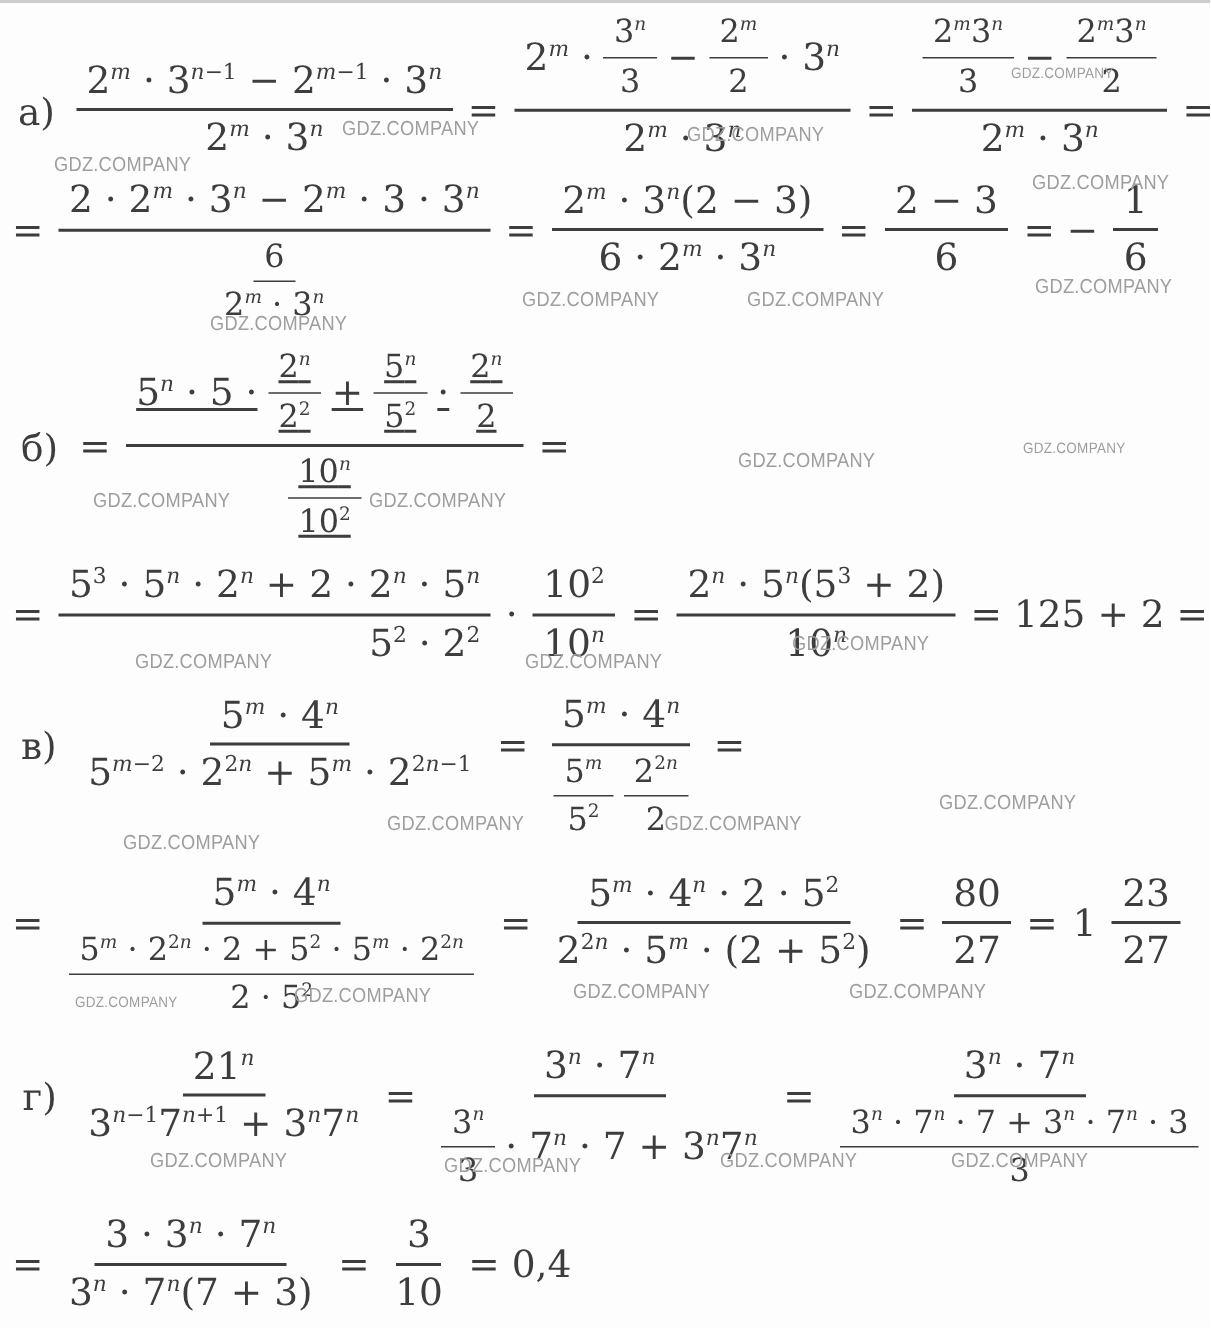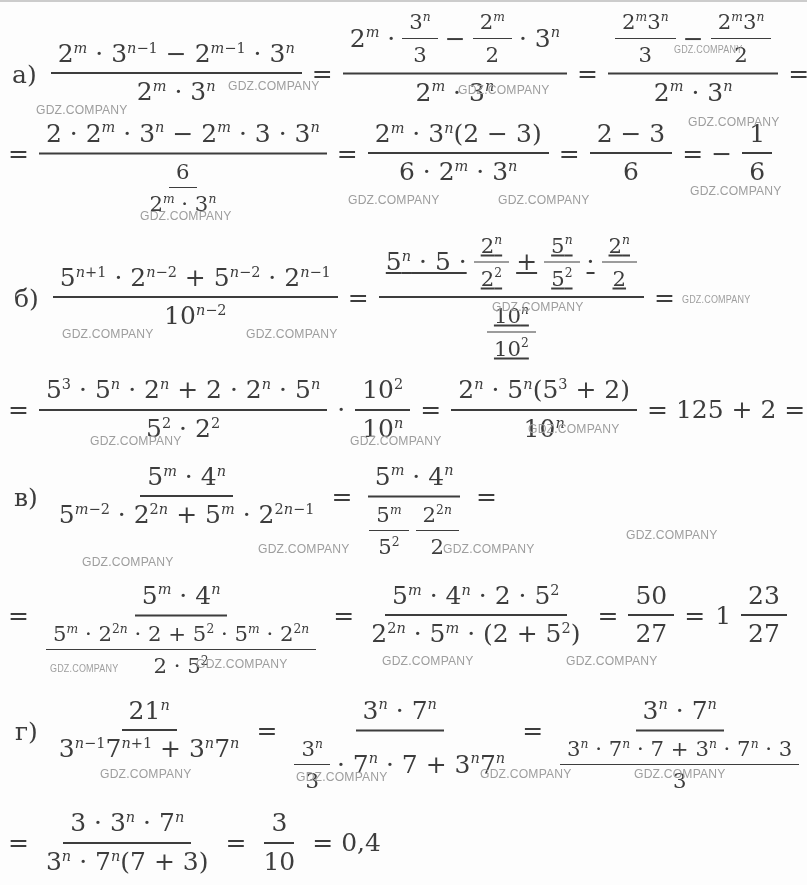--- a/index.html
+++ b/index.html
@@ -164,28 +164,20 @@
           <div class="num">
             <span class="mtext">1</span>
           </div>
           <div class="den">
             <span class="mtext">6</span>
           </div>
         </div>
       </div>
       <div class="line" style="top: 227px; left: 14px;">
         <span class="label">б)</span>
-        <div class="frac" style="transform: translateY(-1px);">
-          <div class="num">
-            <span class="mtext">5<sup><i>n</i>+1</sup> · 2<sup><i>n</i>−2</sup> + 5<sup><i>n</i>−2</sup> · 2<sup><i>n</i>−1</sup></span>
-          </div>
-          <div class="den">
-            <span class="mtext">10<sup><i>n</i>−2</sup></span>
-          </div>
-        </div>
         <span class="mtext">=</span>
         <div class="frac" style="transform: translateY(-1px); text-decoration: underline;">
           <div class="num">
             <span class="mtext">5<sup><i>n</i></sup> · 5 ·</span>
             <div class="frac" style="transform: translateY(-0.5px);">
               <div class="num">
                 <span class="mtext">2<sup><i>n</i></sup></span>
               </div>
               <div class="den">
                 <span class="mtext">2<sup>2</sup></span>
@@ -218,21 +210,21 @@
               <div class="den">
                 <span class="mtext">10<sup>2</sup></span>
               </div>
             </div>
           </div>
         </div>
         <span class="mtext">=</span>
       </div>
       <div class="line" style="top: 371px; left: 8px;">
         <span class="mtext">=</span>
-        <div class="frac" style="transform: translateY(-1px);">
+        <div class="frac" style="transform: translateY(-1px); align-items: flex-end;">
           <div class="num">
             <span class="mtext">5<sup>3</sup> · 5<sup><i>n</i></sup> · 2<sup><i>n</i></sup> + 2 · 2<sup><i>n</i></sup> · 5<sup><i>n</i></sup></span>
           </div>
           <div class="den">
             <span class="mtext">5<sup>2</sup> · 2<sup>2</sup></span>
           </div>
         </div>
         <span class="mtext">·</span>
         <div class="frac" style="transform: translateY(-1px);">
           <div class="num">
@@ -311,21 +303,21 @@
           <div class="num">
             <span class="mtext">5<sup><i>m</i></sup> · 4<sup><i>n</i></sup> · 2 · 5<sup>2</sup></span>
           </div>
           <div class="den">
             <span class="mtext">2<sup>2<i>n</i></sup> · 5<sup><i>m</i></sup> · (2 + 5<sup>2</sup>)</span>
           </div>
         </div>
         <span class="mtext">=</span>
         <div class="frac" style="transform: translateY(-1px);">
           <div class="num">
-            <span class="mtext">50</span>
+            <span class="mtext">80</span>
           </div>
           <div class="den">
             <span class="mtext">27</span>
           </div>
         </div>
         <span class="mtext">=</span>
         <span class="mtext">1</span>
         <div class="frac" style="transform: translateY(-1px);">
           <div class="num">
             <span class="mtext">23</span>

